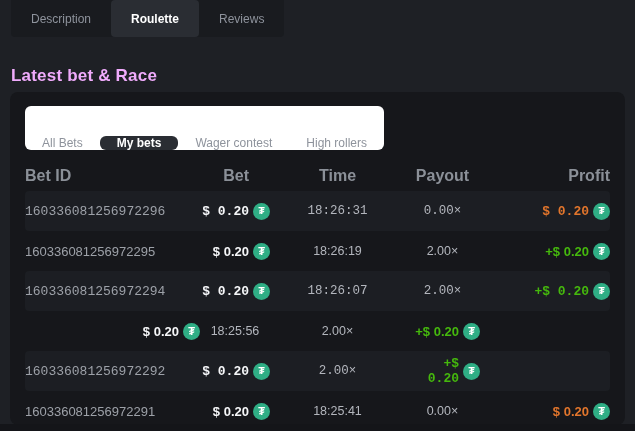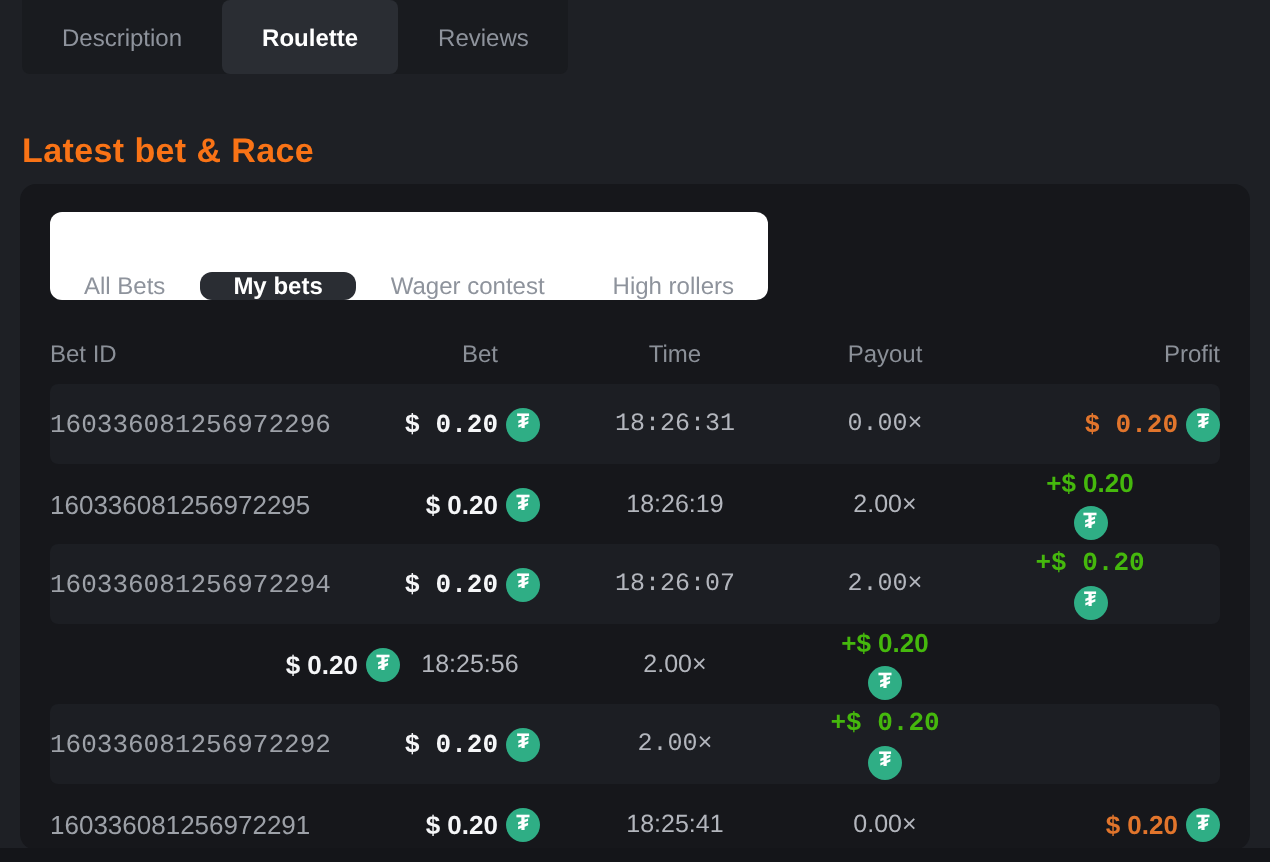--- a/index.html
+++ b/index.html
@@ -21,21 +21,21 @@
     padding:0 20px; display:flex; align-items:center;
     font-size:12px; color:#8e939c; cursor:pointer; white-space:nowrap;
   }
   .top-tab.active {
     background:#2a2d33; color:#ffffff; font-weight:bold; border-radius:4px;
   }
 
   
   .section-title {
     position:absolute; left:11px; top:66px;
-    font-size:17px; font-weight:bold; color:#f97316; letter-spacing:.2px;
+    font-size:17px; font-weight:bold; color:#f0abfc; letter-spacing:.2px;
   }
 
   
   .panel {
     position:absolute; left:10px; top:92px; width:615px; height:333px;
     background:#16171b; border-radius:8px; padding:14px 15px 0 15px;
   }
 
   
   .inner-tabs {
@@ -51,38 +51,38 @@
   }
 
   
   .table { margin-top:10px; }
   .trow, .thead {
     display:grid;
     grid-template-columns:175px 70px 135px 75px 1fr;
     align-items:center;
     height:40px;
   }
-  .thead { height:30px; font-size:12px; color:#8b9098; }
+  .thead { height:30px; font-size:16px; color:#8b9098;font-weight:bold; }
   .trow.striped { background:#1c1e23; border-radius:4px;font-family:Liberation Mono, monospace; }
 
   .c-id     { text-align:left;  padding-left:0; }
   .c-bet    { text-align:right; }
   .c-time   { text-align:center; }
   .c-payout { text-align:center; }
   .c-profit { text-align:right; }
 
   .thead .c-bet { padding-right:21px; }
 
   .cell-id { font-size:13px; color:#9da1a8; }
   .cell-bet { font-size:13px; font-weight:bold; color:#f5f6f8;
               display:flex; justify-content:flex-end; align-items:center; gap:4px; }
   .cell-time, .cell-payout { font-size:12.5px; color:#b3b6bd; }
   .cell-profit { font-size:13px; font-weight:bold;
                  display:flex; justify-content:flex-end; align-items:center; gap:4px; }
-  .cell-profit.win  { color:var(--green,#45b80d);flex-direction:column; }
+  .cell-profit.win  { color:var(--green,#45b80d); }
   .cell-profit.loss { color:var(--orange,#e1752c); }
 
   .coin {
     width:17px; height:17px; border-radius:50%;
     background:var(--tether,#2fae85);
     color:#ffffff; font-size:11px; font-weight:bold;
     display:inline-flex; align-items:center; justify-content:center;
     line-height:1; flex:0 0 auto;
   }
 

